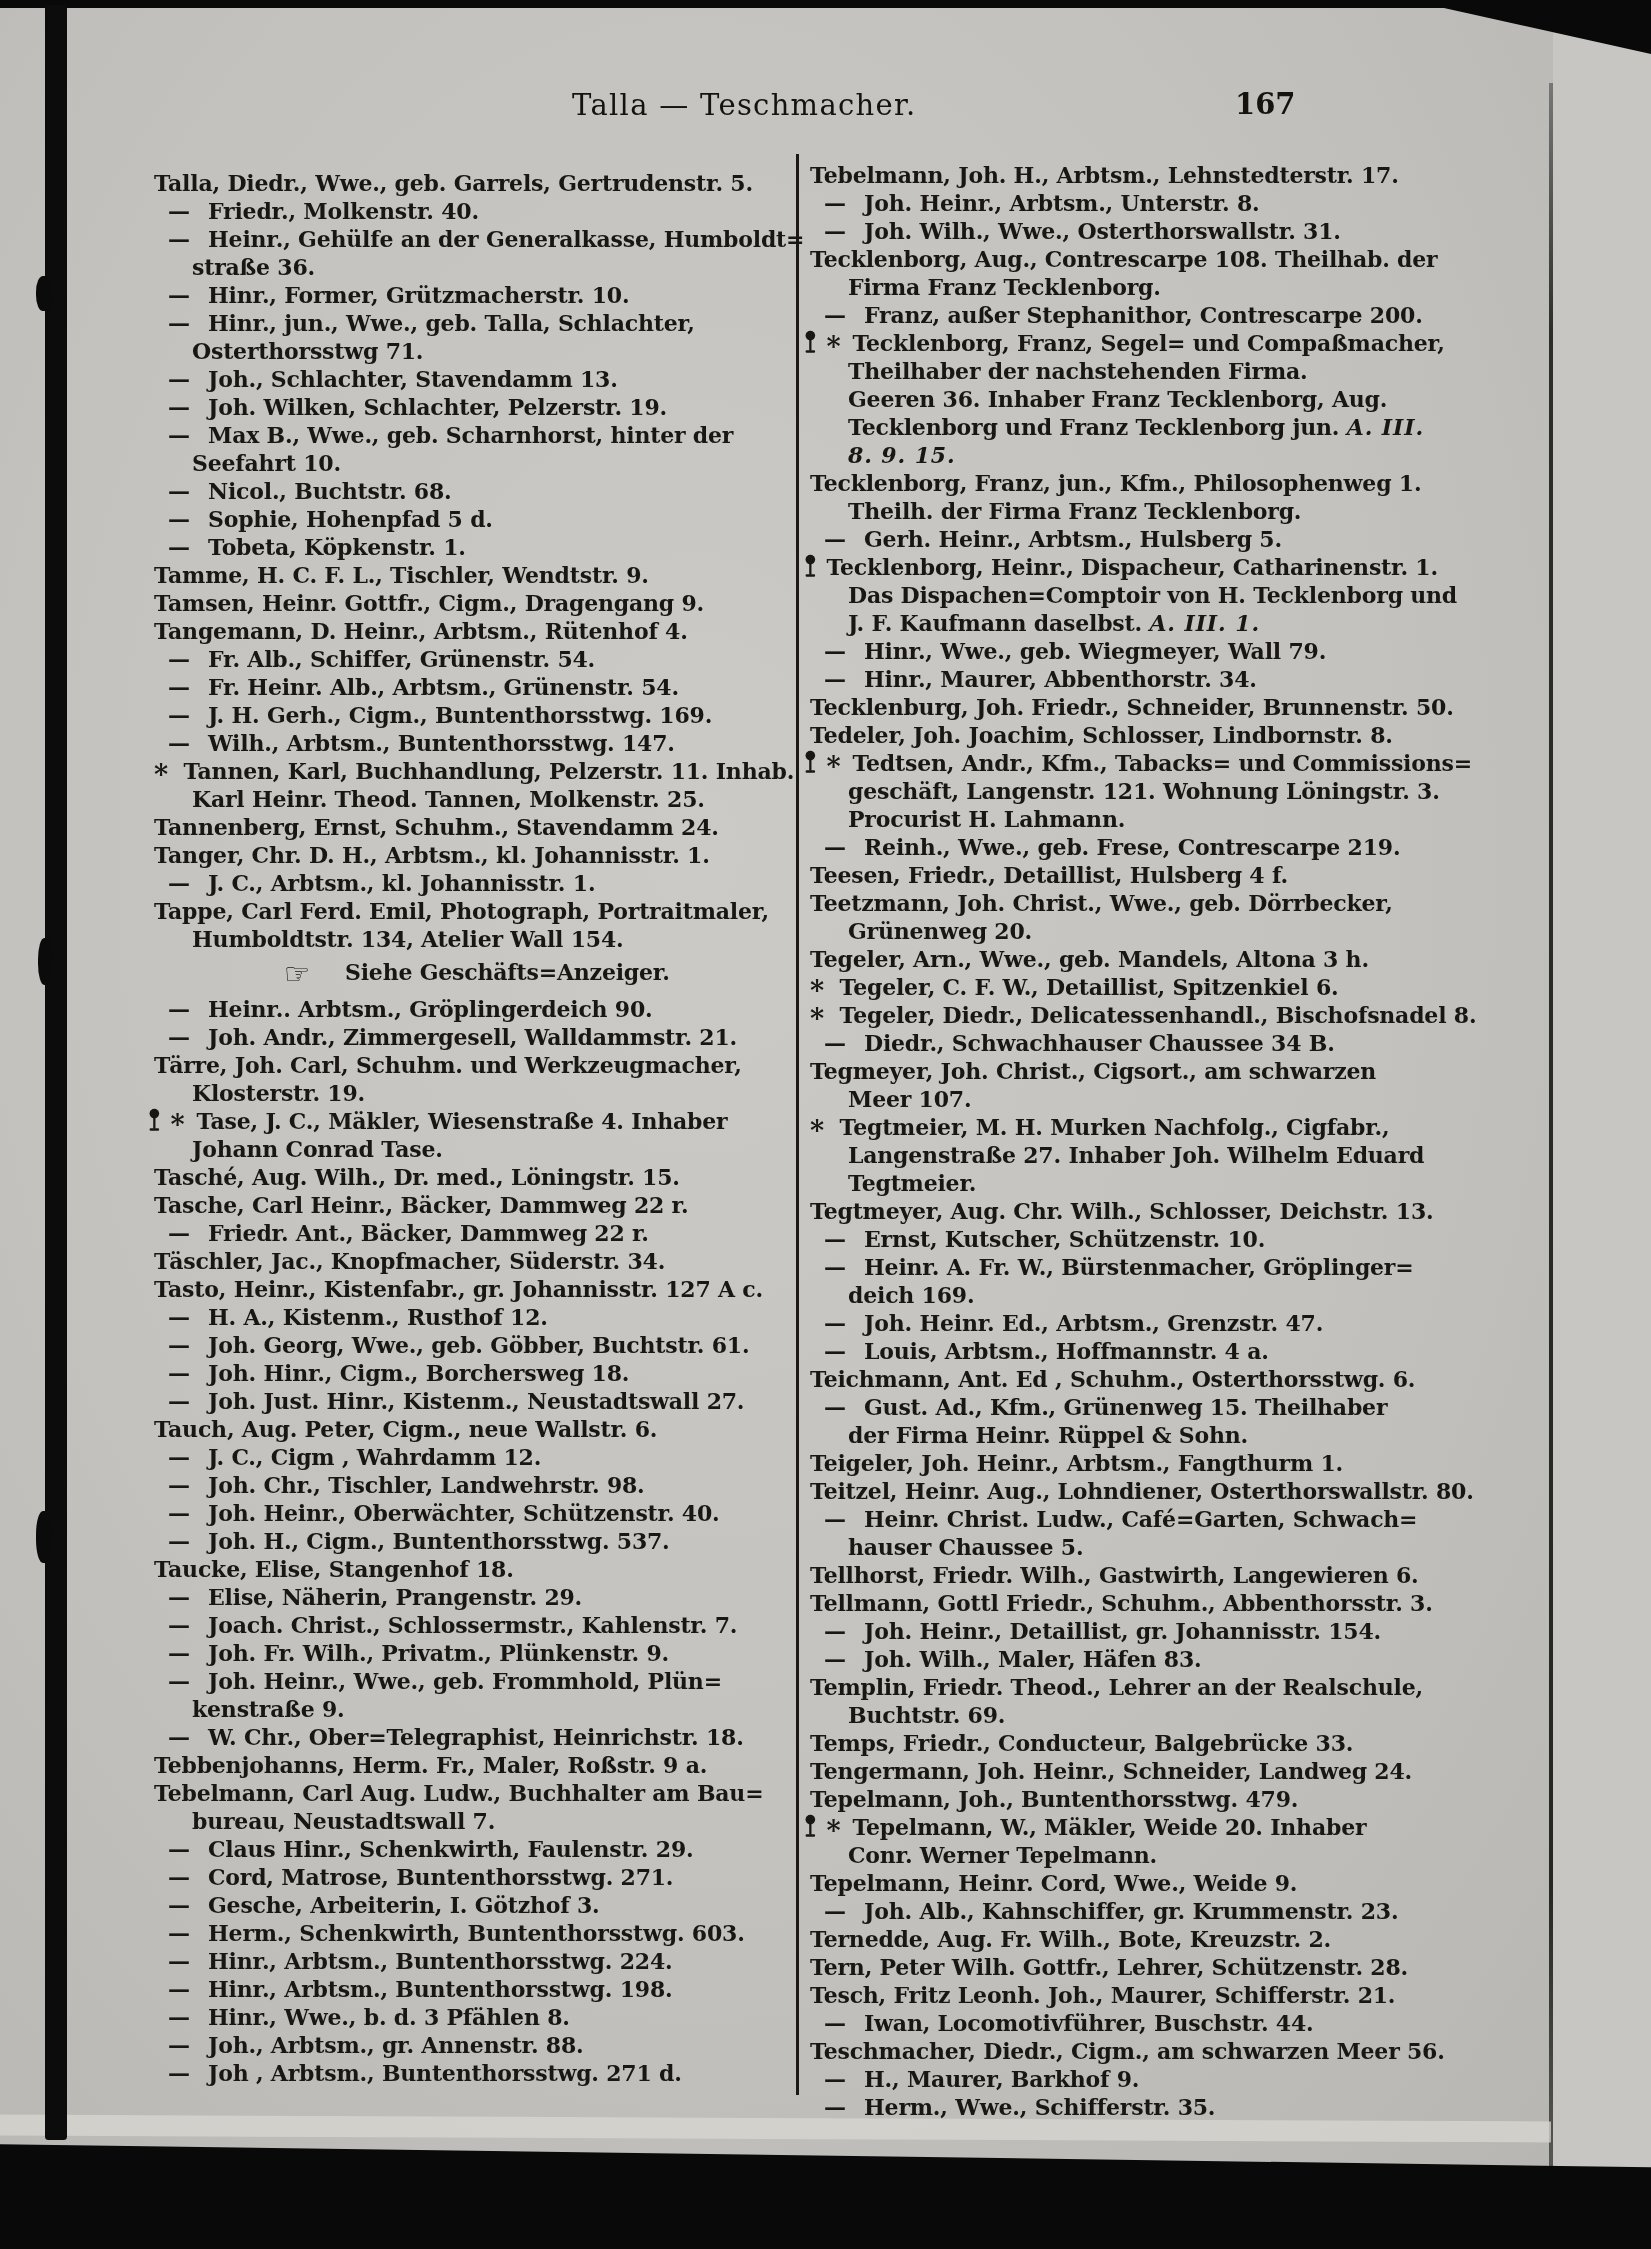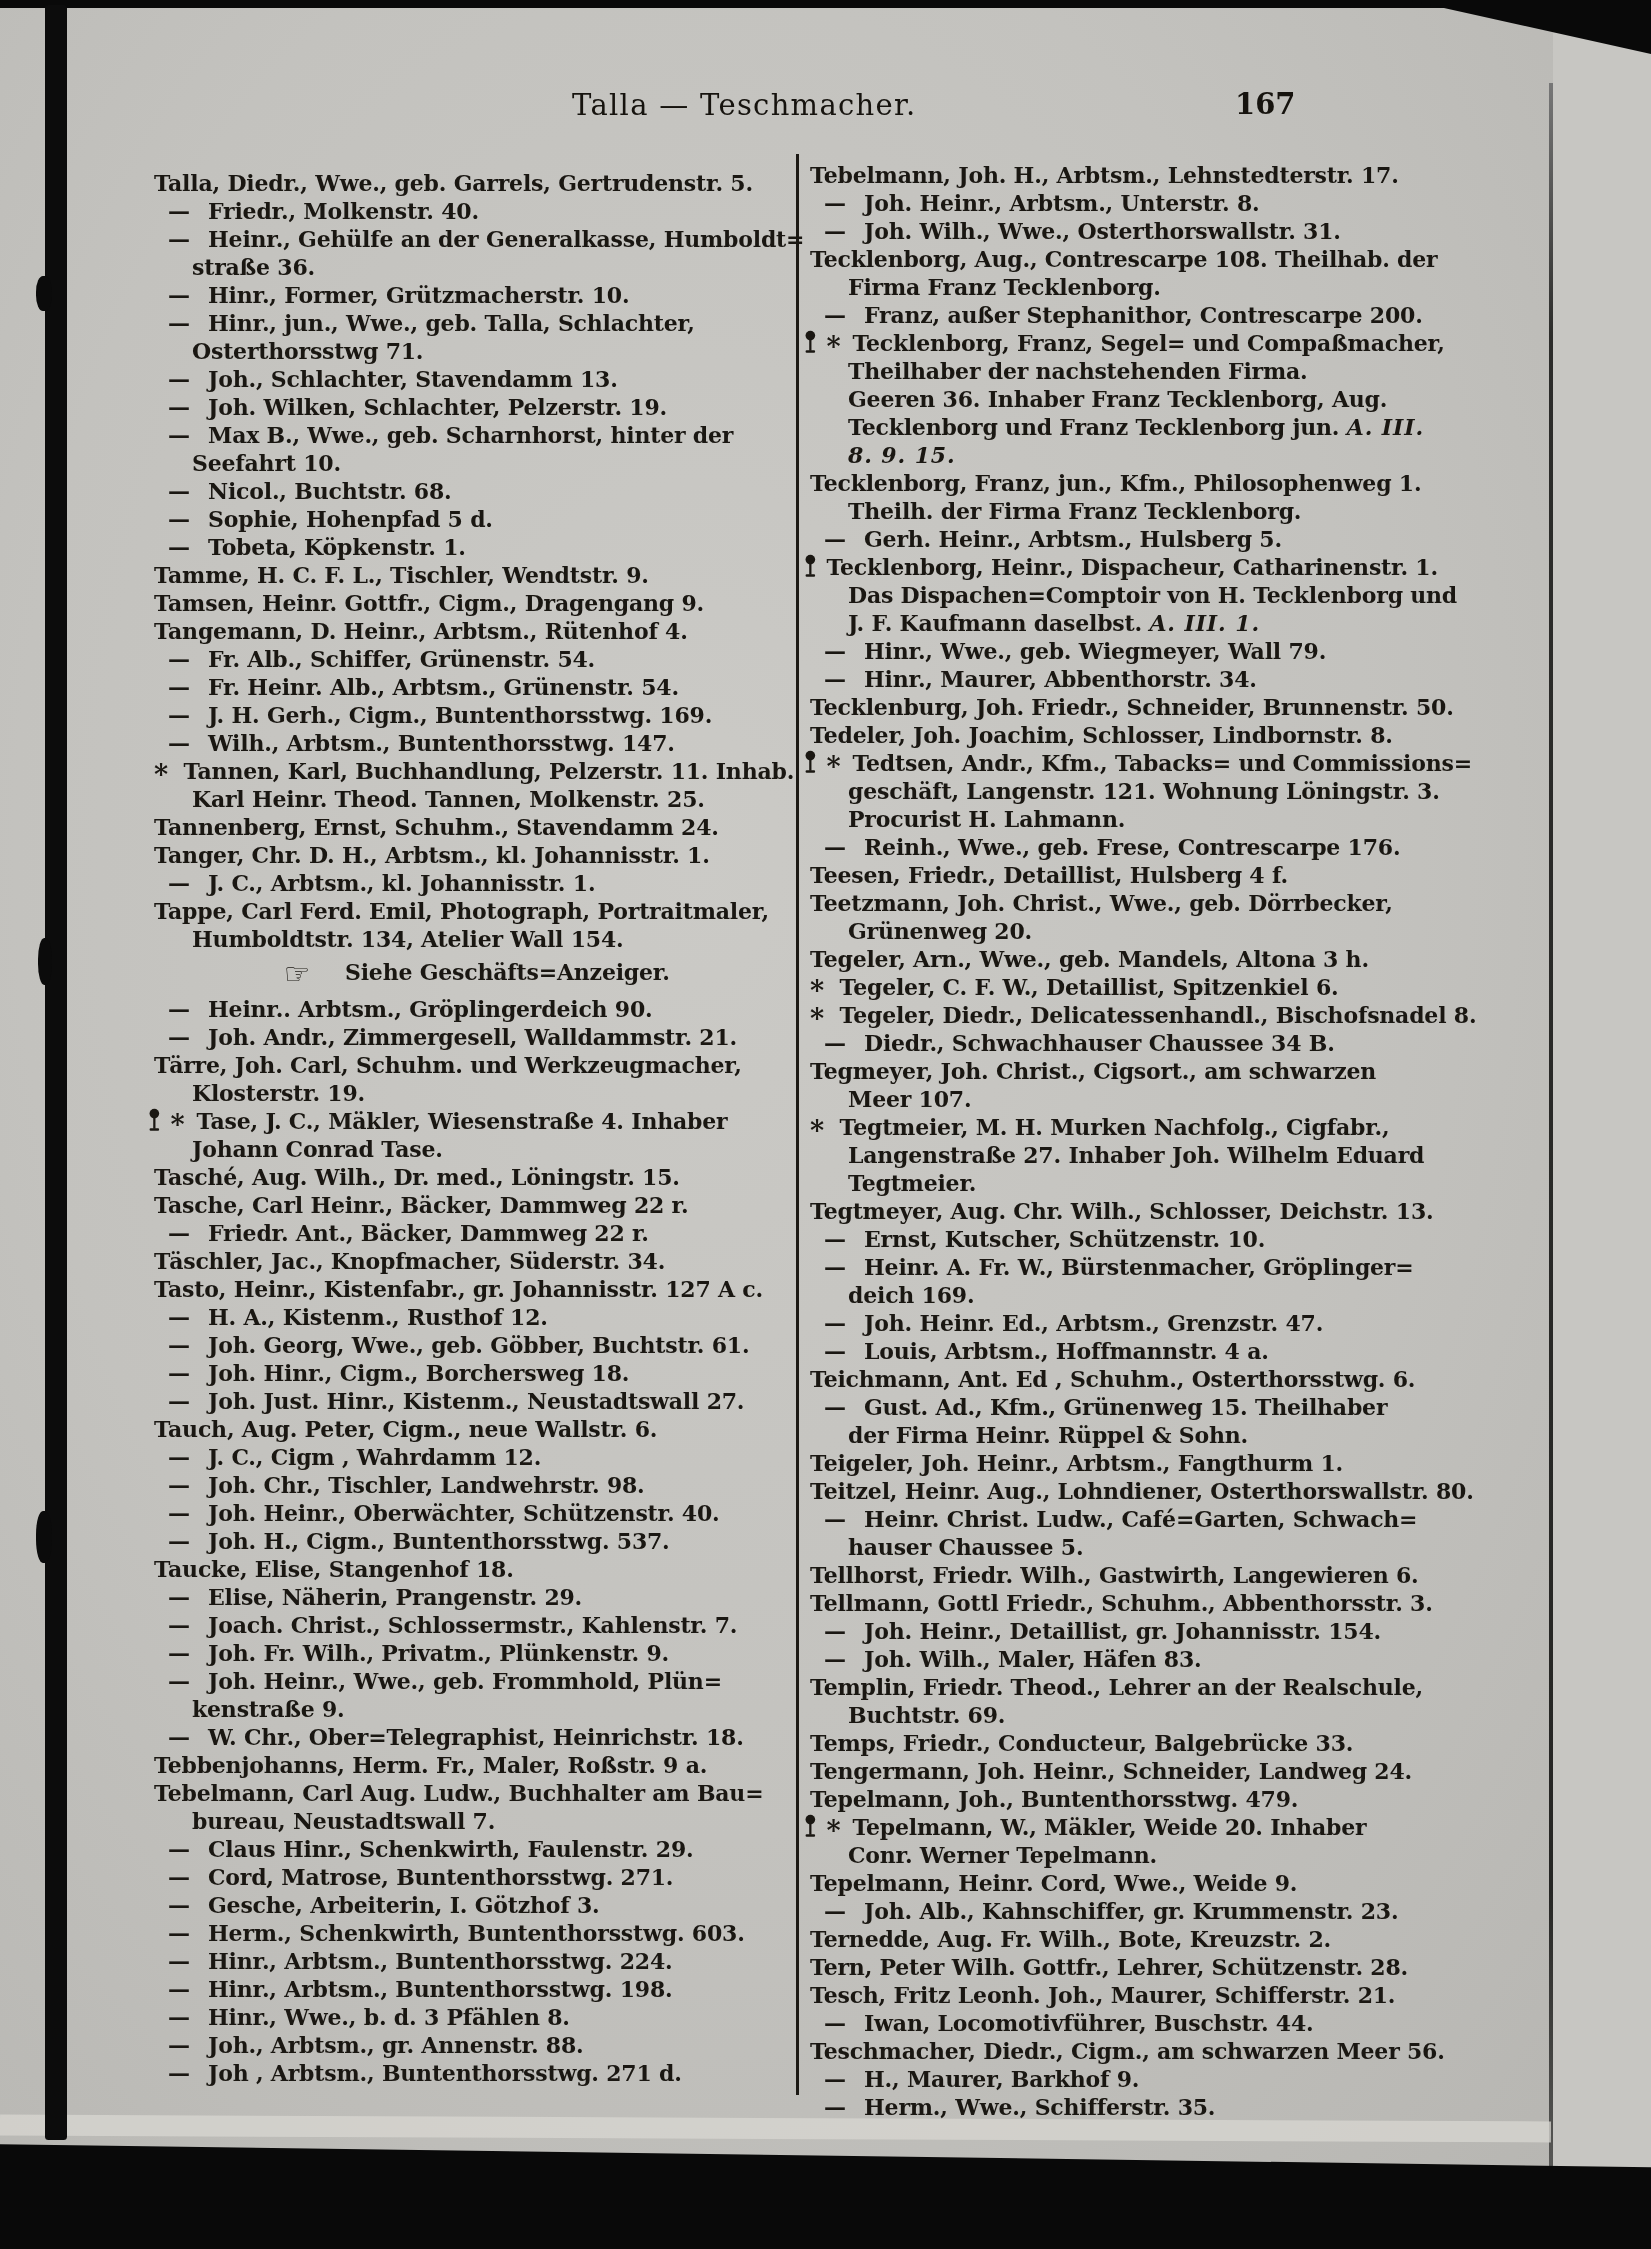--- a/index.html
+++ b/index.html
@@ -175,21 +175,21 @@
       <div class="ln ln-d"><span class="dash">—</span><span class="txt">Hinr., Maurer, Abbenthorstr. 34.</span></div>
       <div class="ln ln-h"><span class="txt">Tecklenburg, Joh. Friedr., Schneider, Brunnenstr. 50.</span></div>
       <div class="ln ln-h"><span class="txt">Tedeler, Joh. Joachim, Schlosser, Lindbornstr. 8.</span></div>
       <div class="ln ln-h"><span class="glass"><svg width="14.7" height="25" viewBox="0 0 17 29" fill="currentColor">
             <circle cx="8.5" cy="6.5" r="5.6"></circle>
             <rect x="7.2" y="11" width="2.6" height="13"></rect>
             <rect x="3" y="23.5" width="11" height="2.8" rx="1.2"></rect>
           </svg></span><span class="star">*</span><span class="txt">Tedtsen, Andr., Kfm., Tabacks= und Commissions=</span></div>
       <div class="ln ln-c"><span class="txt">geschäft, Langenstr. 121.  Wohnung Löningstr. 3.</span></div>
       <div class="ln ln-c"><span class="txt">Procurist H. Lahmann.</span></div>
-      <div class="ln ln-d"><span class="dash">—</span><span class="txt">Reinh., Wwe., geb. Frese, Contrescarpe 176.</span></div>
+      <div class="ln ln-d"><span class="dash">—</span><span class="txt">Reinh., Wwe., geb. Frese, Contrescarpe 219.</span></div>
       <div class="ln ln-h"><span class="txt">Teesen, Friedr., Detaillist, Hulsberg 4 f.</span></div>
       <div class="ln ln-h"><span class="txt">Teetzmann, Joh. Christ., Wwe., geb. Dörrbecker,</span></div>
       <div class="ln ln-c"><span class="txt">Grünenweg 20.</span></div>
       <div class="ln ln-h"><span class="txt">Tegeler, Arn., Wwe., geb. Mandels, Altona 3 h.</span></div>
       <div class="ln ln-h"><span class="star">*</span><span class="txt">Tegeler, C. F. W., Detaillist, Spitzenkiel 6.</span></div>
       <div class="ln ln-h"><span class="star">*</span><span class="txt">Tegeler, Diedr., Delicatessenhandl., Bischofsnadel 8.</span></div>
       <div class="ln ln-d"><span class="dash">—</span><span class="txt">Diedr., Schwachhauser Chaussee 34 B.</span></div>
       <div class="ln ln-h"><span class="txt">Tegmeyer, Joh. Christ., Cigsort., am schwarzen</span></div>
       <div class="ln ln-c"><span class="txt">Meer 107.</span></div>
       <div class="ln ln-h"><span class="star">*</span><span class="txt">Tegtmeier, M. H. Murken Nachfolg., Cigfabr.,</span></div>

